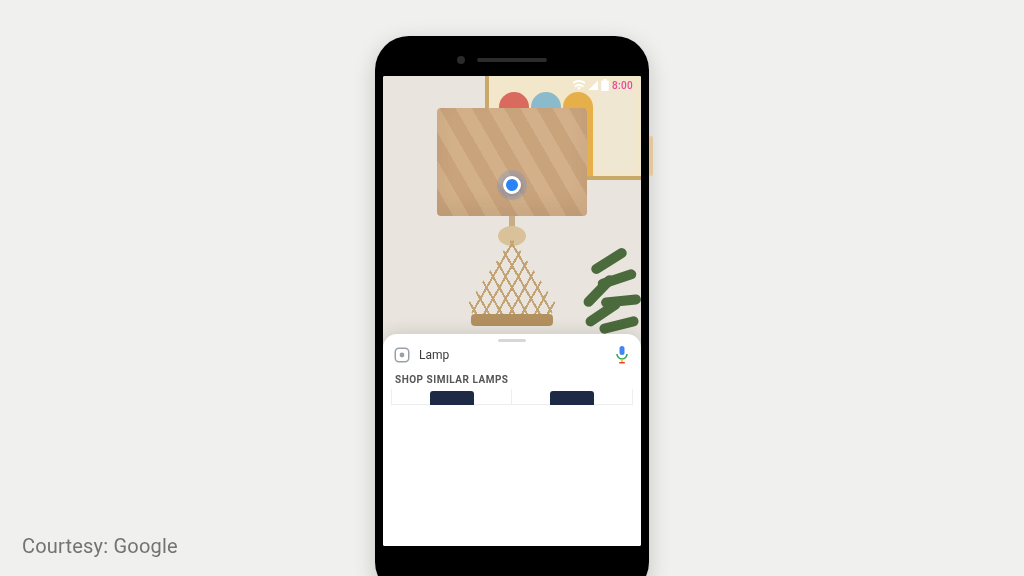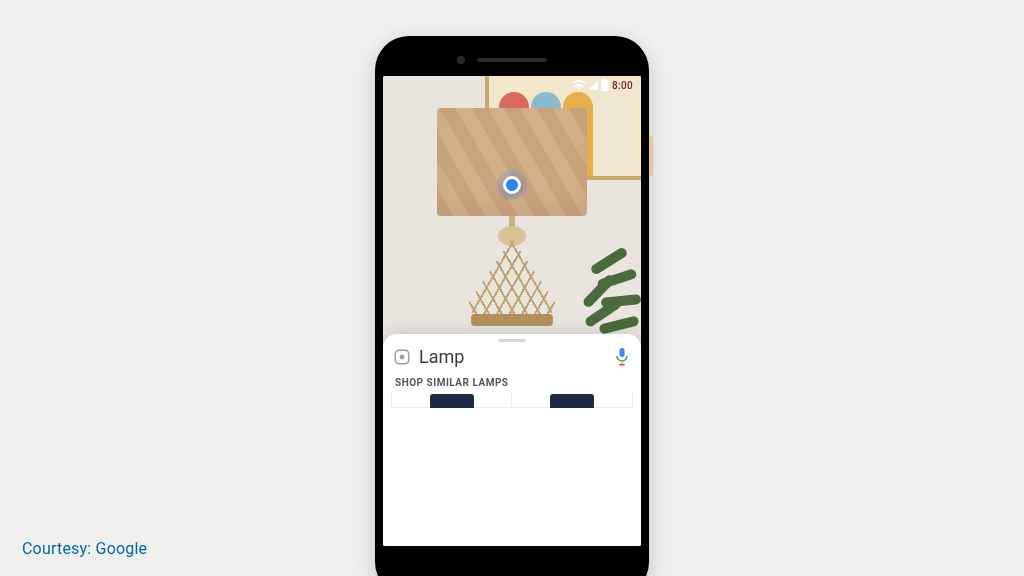--- a/index.html
+++ b/index.html
@@ -6,22 +6,22 @@
   html, body { width: 1024px; height: 576px; overflow: hidden; }
   body {
     background: #f0f0ef;
     font-family: -apple-system, BlinkMacSystemFont, "Segoe UI", Roboto, Arial, sans-serif;
     position: relative;
   }
   .credit {
     position: absolute;
     left: 22px;
     bottom: 18px;
-    font-size: 16px;
-    color: #0369a1;
+    font-size: 20px;
+    color: #737373;
     letter-spacing: .2px;
   }
   
   .phone {
     position: absolute;
     left: 50%;
     top: 36px;
     transform: translateX(-50%);
     width: 274px;
     height: 560px;
@@ -58,21 +58,21 @@
   
   .statusbar {
     position: absolute;
     top: 0; left: 0; right: 0;
     height: 18px;
     display: flex;
     justify-content: flex-end;
     align-items: center;
     gap: 3px;
     padding: 0 8px;
-    color: #7f1d1d;
+    color: #ec4899;
     z-index: 20;
   }
   .statusbar .clock { font-size: 10px; font-weight: 500; letter-spacing:.3px; }
   .statusbar svg { display:block; }
   
   .camera {
     position: absolute;
     top: 0; left: 0; right: 0;
     height: 270px;
     overflow: hidden;
@@ -140,21 +140,21 @@
     box-shadow:0 -2px 16px rgba(0,0,0,.12);
   }
   .handle{ width:28px; height:3px; background:#d7d7d7; border-radius:3px; margin:5px auto 2px; }
   .searchrow{
     display:flex; align-items:center; gap:8px;
     padding:2px 12px 6px 10px;
   }
   .lens-icon{
     width:18px; height:18px; display:flex; align-items:center; justify-content:center;
   }
-  .searchrow .term{ flex:1; font-size:18px; color:#3b3b3b; }
+  .searchrow .term{ flex:1; font-size:12px; color:#3b3b3b; }
   .mic{ width:14px; height:18px; }
   .section-label{
     font-size:10px; font-weight:700; letter-spacing:.5px;
     color:#565656; padding:4px 12px 4px 12px;
   }
   .products{
     display:flex; gap:0; padding:0 8px;
   }
   .card{
     width:50%;

